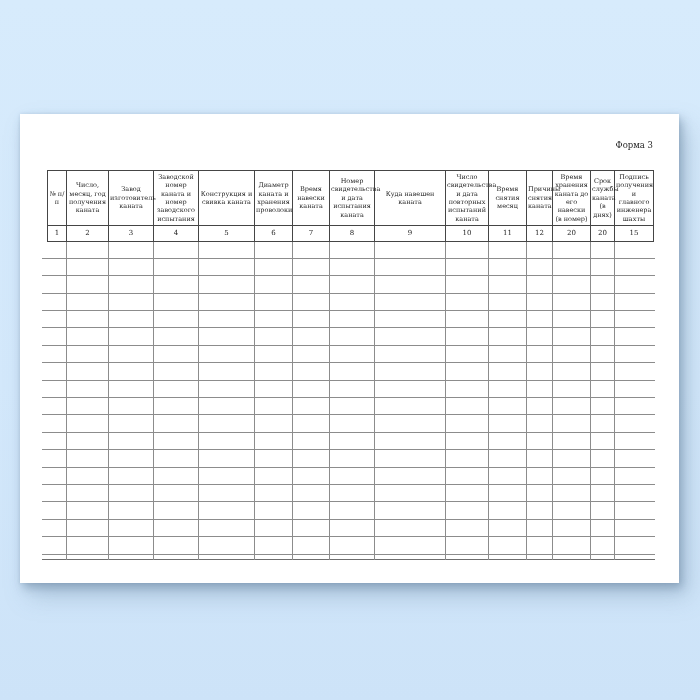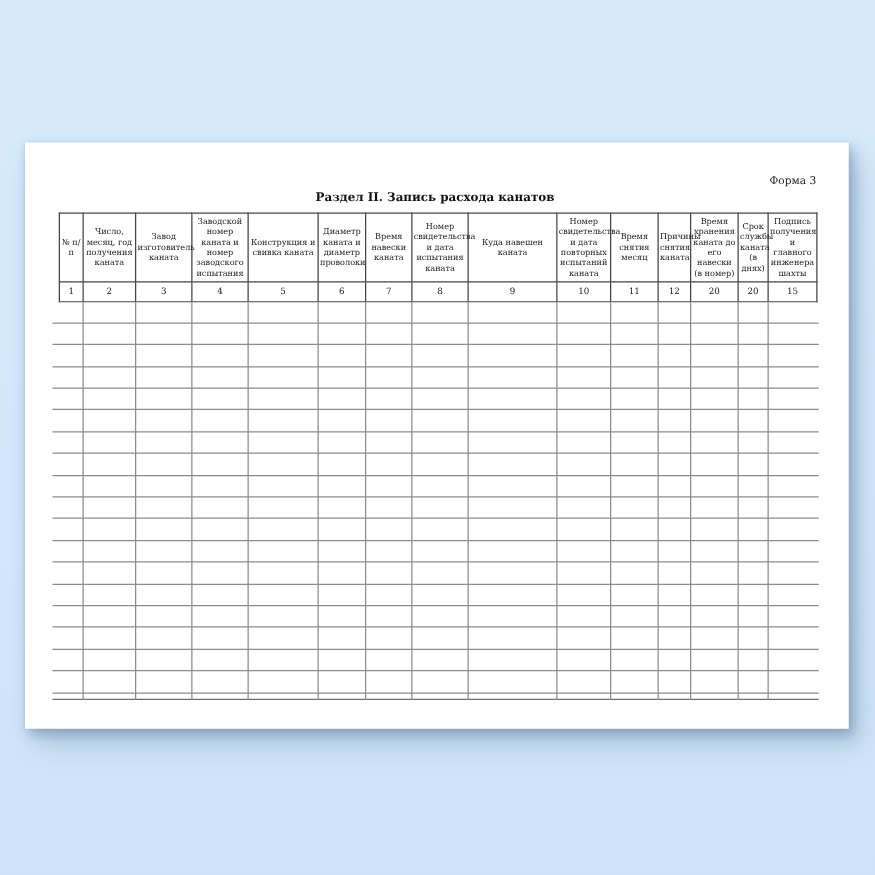--- a/index.html
+++ b/index.html
@@ -41,21 +41,20 @@
   .vlines{position:absolute;left:0;top:0;right:0;bottom:0;pointer-events:none;}
   .vl{position:absolute;top:0;bottom:0;width:1.2px;background:#8c8c8c;}
 </style>
 </head>
 <body>
 
 <div class="scene">
   <div class="paper">
 
     <div class="form-label">Форма 3</div>
-    <div class="page-title">Раздел II. Запись расхода канатов</div>
 
     <div class="table-wrap">
       <table class="hdr">
         <colgroup>
           <col style="width:19px">
             <col style="width:42px">
             <col style="width:45px">
           <col style="width:45px">
             <col style="width:56px">
             <col style="width:38px">
@@ -69,25 +68,25 @@
             <col style="width:24px">
             <col style="width:39px">
         </colgroup>
         <tbody>
             <tr class="labels">
           <th>№ п/п</th>
           <th>Число, месяц, год получения каната</th>
           <th>Завод изготовитель каната</th>
           <th>Заводской номер каната и номер заводского испытания</th>
           <th>Конструкция и свивка каната</th>
-          <th>Диаметр каната и диаметр проволоки</th>
+          <th>Диаметр каната и хранения проволоки</th>
           <th>Время навески каната</th>
           <th>Номер свидетельства и дата испытания каната</th>
           <th>Куда навешен каната</th>
-          <th>Номер свидетельства и дата повторных испытаний каната</th>
+          <th>Число свидетельства и дата повторных испытаний каната</th>
           <th>Время снятия месяц</th>
           <th>Причины снятия каната</th>
           <th>Время хранения каната до его навески (в номер)</th>
           <th>Срок службы каната (в днях)</th>
           <th>Подпись получения и главного инженера шахты</th>
         </tr>
         <tr class="nums">
           <td>1</td>
           <td>2</td>
           <td>3</td>

